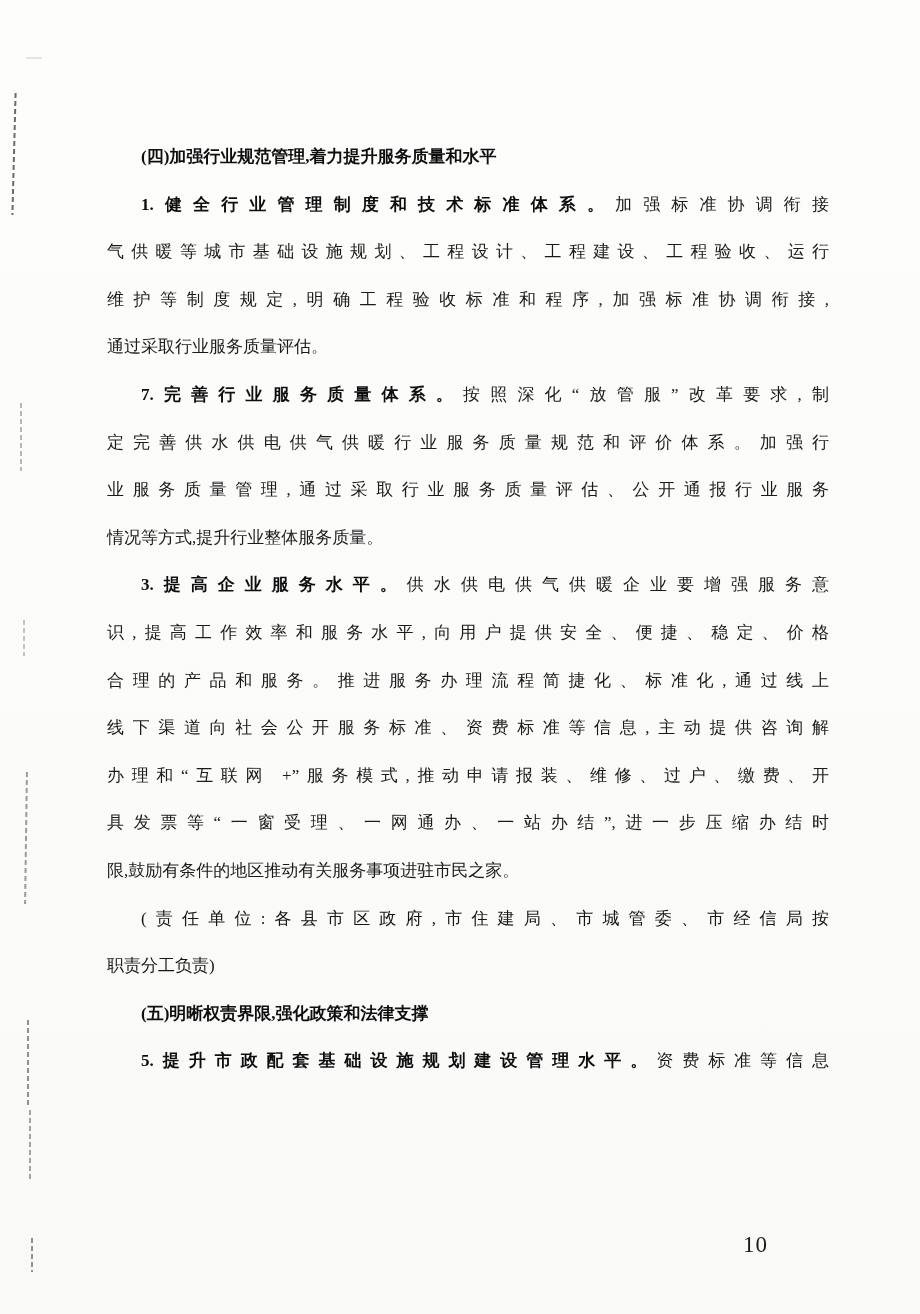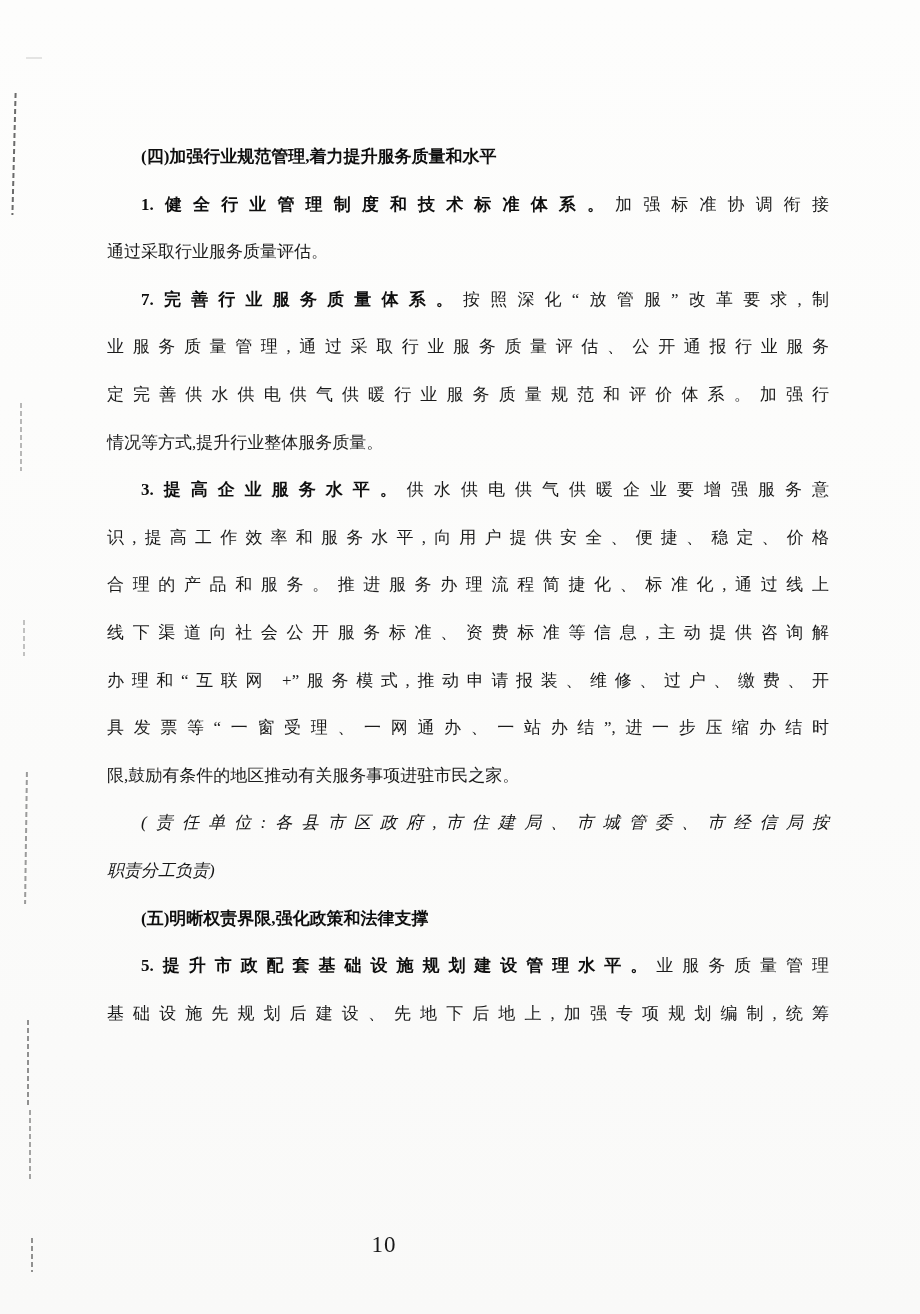--- a/index.html
+++ b/index.html
@@ -43,29 +43,28 @@
   }
   .line .b {
     font-weight: bold;
     color: #0e0e0e;
   }
   .line.heading {
     font-weight: bold;
     color: #0d0d0d;
   }
   .line.kai {
-    font-style: italic;
     color: #161616;
   }
   .page-number {
     position: absolute;
     left: 0;
     top: 1232px;
     width: 768px;
-    text-align: center;
+    text-align: right;
     font-size: 23px;
     color: #1a1a1a;
     letter-spacing: 1px;
   }
   
   .artifact {
     position: absolute;
     width: 2px;
     background: repeating-linear-gradient(180deg, #3a3a3a 0 5px, rgba(0,0,0,0) 5px 8px);
     pointer-events: none;
@@ -88,40 +87,41 @@
   <div class="artifact" style="left:25px; top:772px; height:132px; opacity:.5; transform:rotate(.8deg);"></div>
   <div class="artifact" style="left:27px; top:1020px; height:86px; opacity:.55;"></div>
   <div class="artifact" style="left:29px; top:1110px; height:70px; opacity:.45;"></div>
   <div class="artifact" style="left:31px; top:1238px; height:34px; opacity:.55;"></div>
 
   <div class="doc-body">
 
     <div class="line heading indent"><span class="b">(四)加强行业规范管理,着力提升服务质量和水平</span></div>
 
     <div class="line indent fill"><span class="b">1.健全行业管理制度和技术标准体系。</span><span>加强标准协调衔接</span></div>
+    <div class="line fill"><span>气供暖等城市基础设施规划、工程设计、工程建设、工程验收、运行</span></div>
+    <div class="line fill"><span>维护等制度规定,明确工程验收标准和程序,加强标准协调衔接,</span></div>
     <div class="line"><span>通过采取行业服务质量评估。</span></div>
 
     <div class="line indent fill"><span class="b">7.完善行业服务质量体系。</span><span>按照深化“放管服”改革要求,制</span></div>
+    <div class="line fill"><span>定完善供水供电供气供暖行业服务质量规范和评价体系。加强行</span></div>
     <div class="line fill"><span>业服务质量管理,通过采取行业服务质量评估、公开通报行业服务</span></div>
-    <div class="line fill"><span>定完善供水供电供气供暖行业服务质量规范和评价体系。加强行</span></div>
     <div class="line"><span>情况等方式,提升行业整体服务质量。</span></div>
 
     <div class="line indent fill"><span class="b">3.提高企业服务水平。</span><span>供水供电供气供暖企业要增强服务意</span></div>
     <div class="line fill"><span>识,提高工作效率和服务水平,向用户提供安全、便捷、稳定、价格</span></div>
     <div class="line fill"><span>合理的产品和服务。推进服务办理流程简捷化、标准化,通过线上</span></div>
     <div class="line fill"><span>线下渠道向社会公开服务标准、资费标准等信息,主动提供咨询解</span></div>
     <div class="line fill"><span>办理和“互联网 +”服务模式,推动申请报装、维修、过户、缴费、开</span></div>
     <div class="line fill"><span>具发票等“一窗受理、一网通办、一站办结”,进一步压缩办结时</span></div>
     <div class="line"><span>限,鼓励有条件的地区推动有关服务事项进驻市民之家。</span></div>
 
     <div class="line kai indent fill"><span>(责任单位:各县市区政府,市住建局、市城管委、市经信局按</span></div>
     <div class="line kai"><span>职责分工负责)</span></div>
 
     <div class="line heading indent"><span class="b">(五)明晰权责界限,强化政策和法律支撑</span></div>
 
-    <div class="line indent fill"><span class="b">5.提升市政配套基础设施规划建设管理水平。</span><span>业服务质量管理</span></div>
-    <div class="line fill"><span>基础设施先规划后建设、先地下后地上,加强专项规划编制,统筹</span></div>
+    <div class="line indent fill"><span class="b">5.提升市政配套基础设施规划建设管理水平。</span><span>资费标准等信息</span></div>
 
   </div>
 
   <div class="page-number">10</div>
 
 </div>
 
 </body></html>

